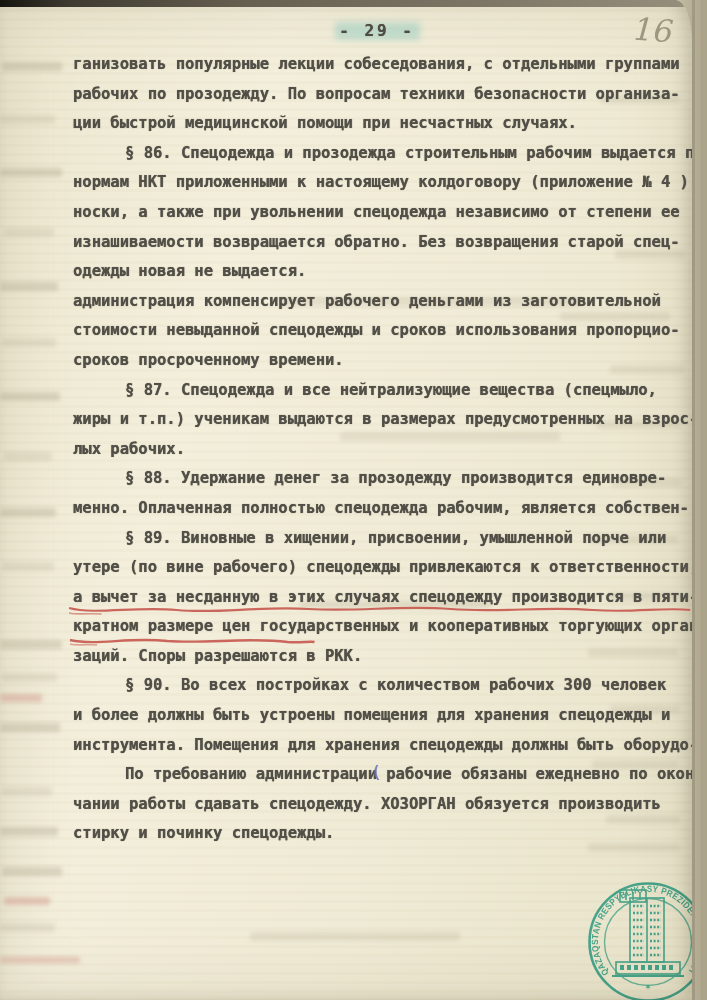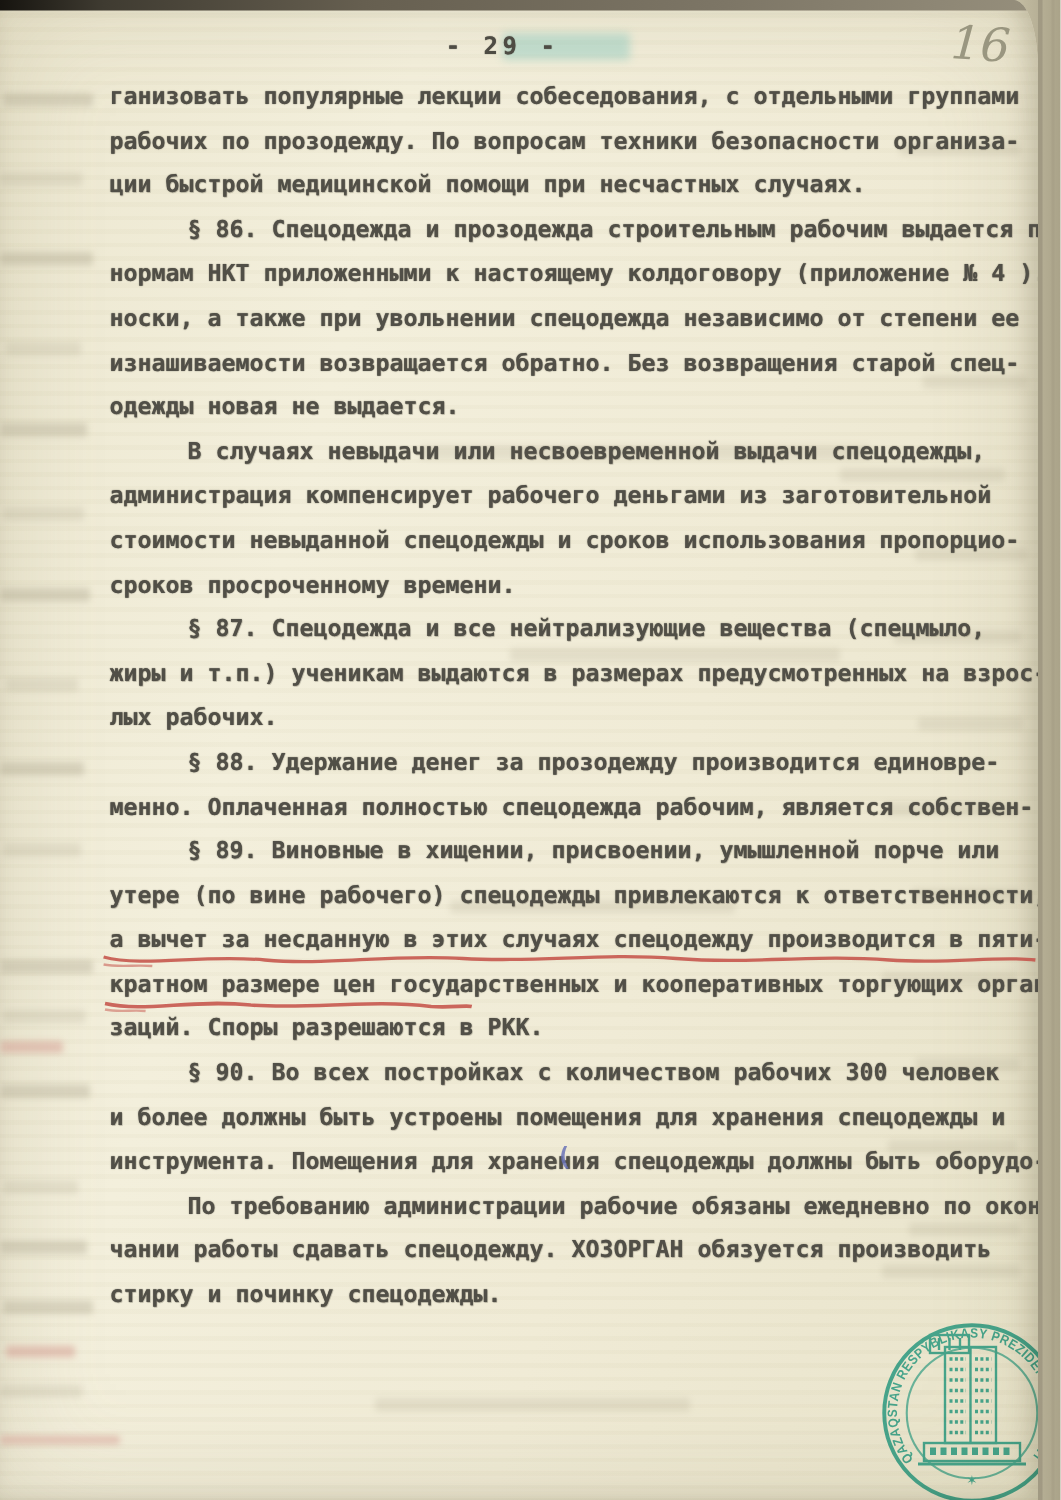--- a/index.html
+++ b/index.html
@@ -17,21 +17,21 @@
     border-top-right-radius:16px 46px;
   }
   .edge-line{position:absolute;top:0;left:692px;width:3px;height:1000px;background:#8f8974;opacity:.55;}
   .edge-line2{position:absolute;top:0;left:701px;width:2px;height:1000px;background:#a39c83;opacity:.5;}
   .top-strip{
     position:absolute;top:0;left:0;width:692px;height:7px;z-index:9;
     background:linear-gradient(90deg,#16140f 0%,#3f3b31 10%,#665f50 35%,#7d7666 70%,#968f7c 100%);
     filter:blur(.4px);
   }
   .pageno{
-    position:absolute;top:21px;left:255px;width:160px;text-align:center;z-index:4;
+    position:absolute;top:21px;left:255px;width:160px;text-align:right;z-index:4;
     font-size:16px;font-weight:700;letter-spacing:3px;color:#4e4c44;
     text-shadow:0 0 .7px rgba(78,76,68,.9);
   }
   .folio{
     position:absolute;top:12px;left:634px;z-index:4;
     font-family:"DejaVu Serif","Liberation Serif",serif;font-style:italic;
     font-size:31px;color:#8d8a74;transform:rotate(4deg);opacity:.85;
   }
   .body-text{position:absolute;top:50px;left:73px;right:8px;z-index:3;}
   .line{
@@ -105,21 +105,20 @@
 
   <div class="body-text">
       <div class="line"><span>ганизовать популярные лекции собеседования, с отдельными группами</span></div>
       <div class="line"><span>рабочих по прозодежду. По вопросам техники безопасности организа-</span></div>
       <div class="line"><span>ции быстрой медицинской помощи при несчастных случаях.</span></div>
       <div class="line indent"><span>§ 86. Спецодежда и прозодежда строительным рабочим выдается по</span></div>
       <div class="line"><span>нормам НКТ приложенными к настоящему колдоговору (приложение № 4 ).</span></div>
       <div class="line"><span>носки, а также при увольнении спецодежда независимо от степени ее</span></div>
       <div class="line"><span>изнашиваемости возвращается обратно. Без возвращения старой спец-</span></div>
       <div class="line"><span>одежды новая не выдается.</span></div>
-      <div class="line indent"><span>В случаях невыдачи или несвоевременной выдачи спецодежды,</span></div>
       <div class="line"><span>администрация компенсирует рабочего деньгами из заготовительной</span></div>
       <div class="line"><span>стоимости невыданной спецодежды и сроков использования пропорцио-</span></div>
       <div class="line"><span>сроков просроченному времени.</span></div>
       <div class="line indent"><span>§ 87. Спецодежда и все нейтрализующие вещества (спецмыло,</span></div>
       <div class="line"><span>жиры и т.п.) ученикам выдаются в размерах предусмотренных на взрос-</span></div>
       <div class="line"><span>лых рабочих.</span></div>
       <div class="line indent"><span>§ 88. Удержание денег за прозодежду производится единовре-</span></div>
       <div class="line"><span>менно. Оплаченная полностью спецодежда рабочим, является собствен-</span></div>
       <div class="line indent"><span>§ 89. Виновные в хищении, присвоении, умышленной порче или</span></div>
       <div class="line"><span>утере (по вине рабочего) спецодежды привлекаются к ответственности,</span></div>

